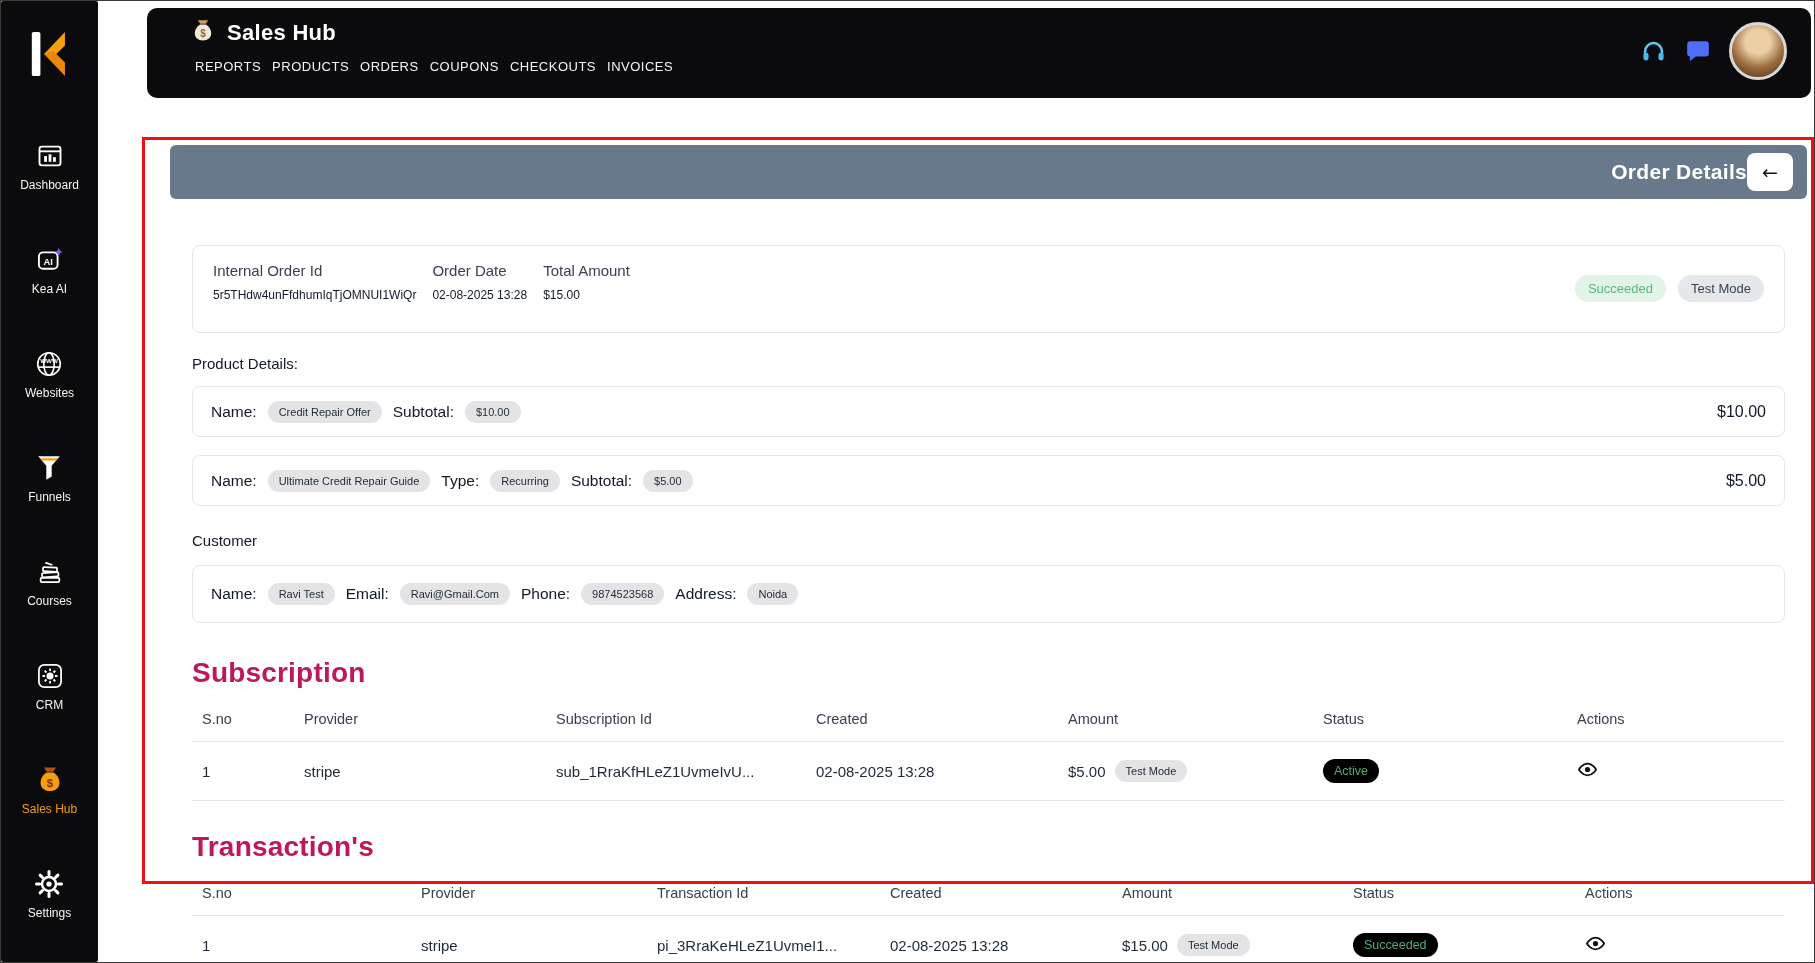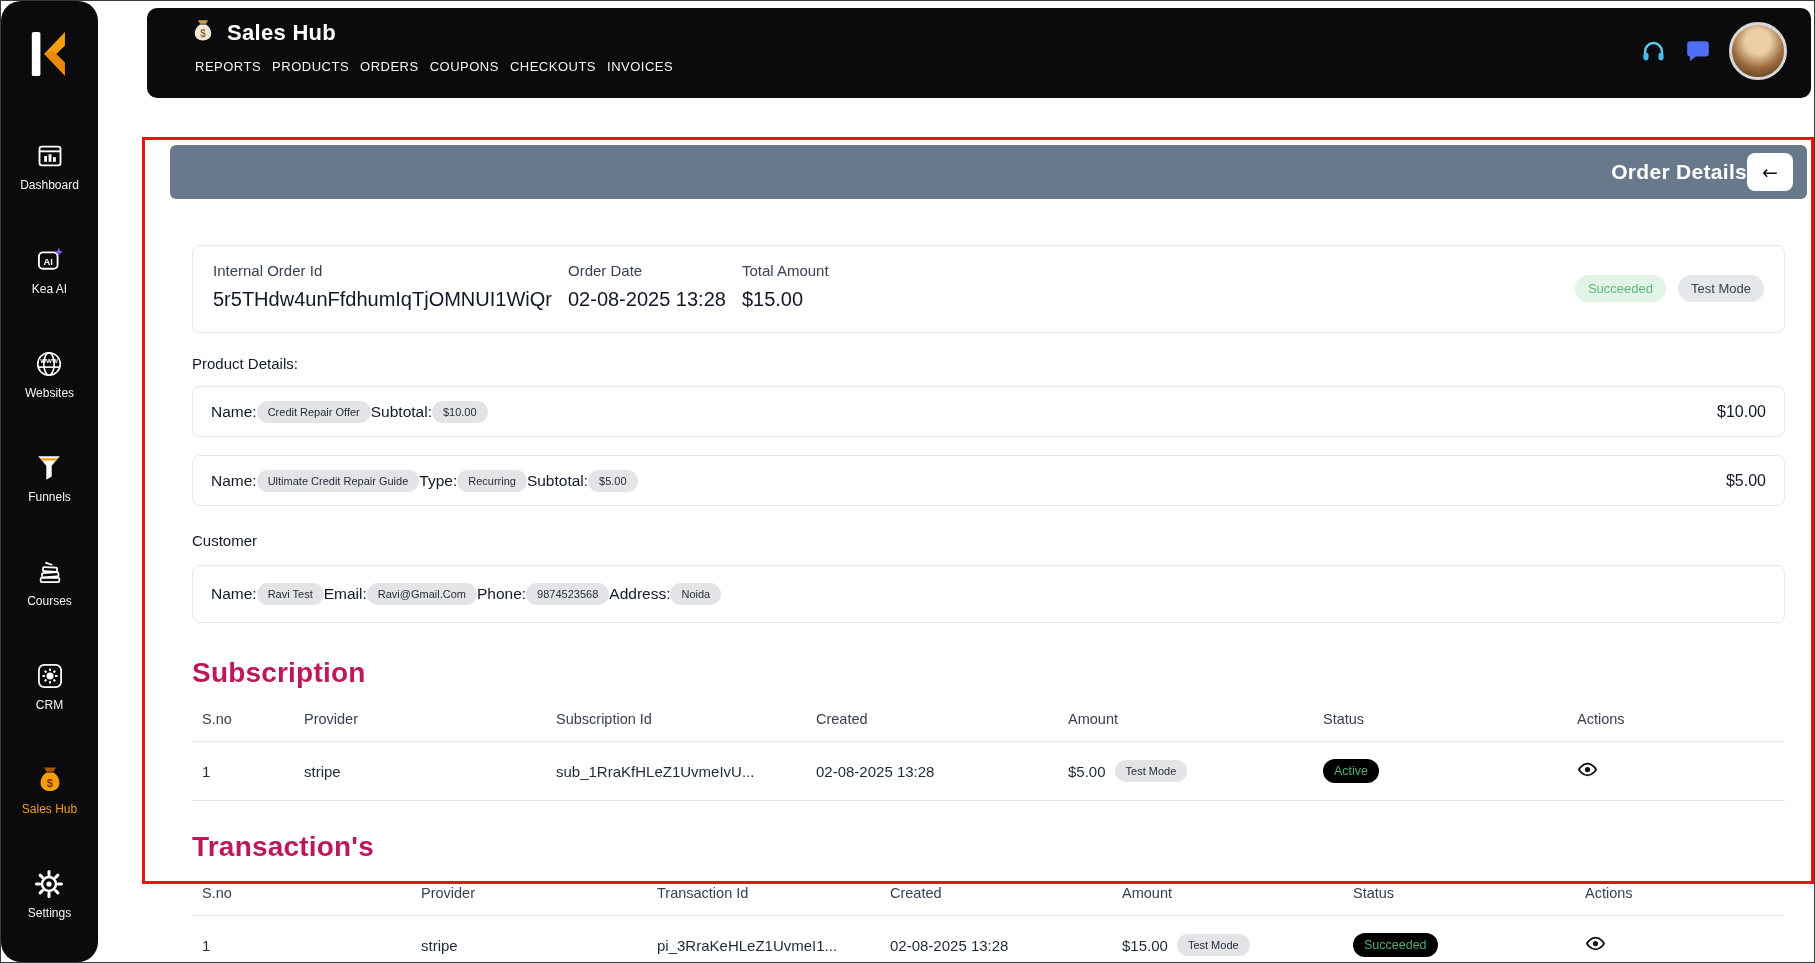--- a/index.html
+++ b/index.html
@@ -7,21 +7,21 @@
   body {
     width:1815px; height:963px;
     font-family:"Liberation Sans", sans-serif;
     background:#ffffff; position:relative; overflow:hidden;
   }
   .page { width:1815px; height:963px; position:relative; border:1px solid #3a3a3a; background:#fff; }
 
   
   .sidebar {
     position:absolute; left:0; top:0; width:97px; height:961px;
-    background:#0b0b0d; border-radius:20px;
+    background:#0b0b0d; border-radius:2px;
     display:flex; flex-direction:column; align-items:center;
     padding-top:26px; z-index:5;
   }
   .logo { width:52px; height:56px; margin-bottom:2px; cursor:pointer; }
   .side-nav { display:flex; flex-direction:column; align-items:center; gap:53px; margin-top:56px; }
   .side-item { display:flex; flex-direction:column; align-items:center; gap:7px; cursor:pointer; }
   .side-icon { width:30px; height:30px; display:flex; align-items:center; justify-content:center; }
   .side-label { font-size:12px; color:#f5f5f5; white-space:nowrap; }
   .side-item.active .side-label { color:#f59e0b; }
 
@@ -54,30 +54,30 @@
     font-size:19px; color:#111; cursor:pointer; display:flex; align-items:center; justify-content:center;
     font-family:"DejaVu Sans", sans-serif;
   }
   .panel-body { padding:0 22px; }
 
   .info-card {
     margin-top:46px; border:1px solid #e5e7eb; border-radius:8px;
     padding:16px 20px 18px; display:flex; align-items:flex-start; gap:16px; min-height:88px;
   }
   .field-label { font-size:15px; color:#374151; margin-bottom:9px; }
-  .field-value { font-size:20px; color:#111827; }
+  .field-value { font-size:12px; color:#111827; }
   .badges { margin-left:auto; align-self:center; display:flex; gap:12px; }
   .badge { font-size:13px; padding:6px 13px; border-radius:15px; white-space:nowrap; }
   .badge.green { background:#e2f3e8; color:#5bb878; }
   .badge.gray  { background:#e5e7eb; color:#374151; }
 
   .section-label { margin-top:22px; font-size:15px; color:#111827; }
   .line-card {
     margin-top:14px; border:1px solid #e5e7eb; border-radius:8px;
-    padding:8px 18px; min-height:51px; display:flex; align-items:center; 
+    padding:8px 18px; min-height:51px; display:flex; align-items:center; gap:11px;
   }
   .line-card + .line-card { margin-top:18px; }
   .inline-label { font-size:15.5px; color:#111827; }
   .pill { background:#e4e4e7; color:#1f2937; font-size:11px; padding:5px 11px; border-radius:13px; white-space:nowrap; }
   .price { margin-left:auto; font-size:16px; color:#111827; }
   .customer-card { min-height:58px; margin-top:16px; }
 
   .table-title { margin-top:34px; font-size:28px; font-weight:600; color:#be185d; letter-spacing:.2px; }
   .table { margin-top:12px; }
   .thead { display:grid; padding:10px 0 14px 10px; color:#374151; font-size:14.5px; border-bottom:1px solid #e5e7eb; }

